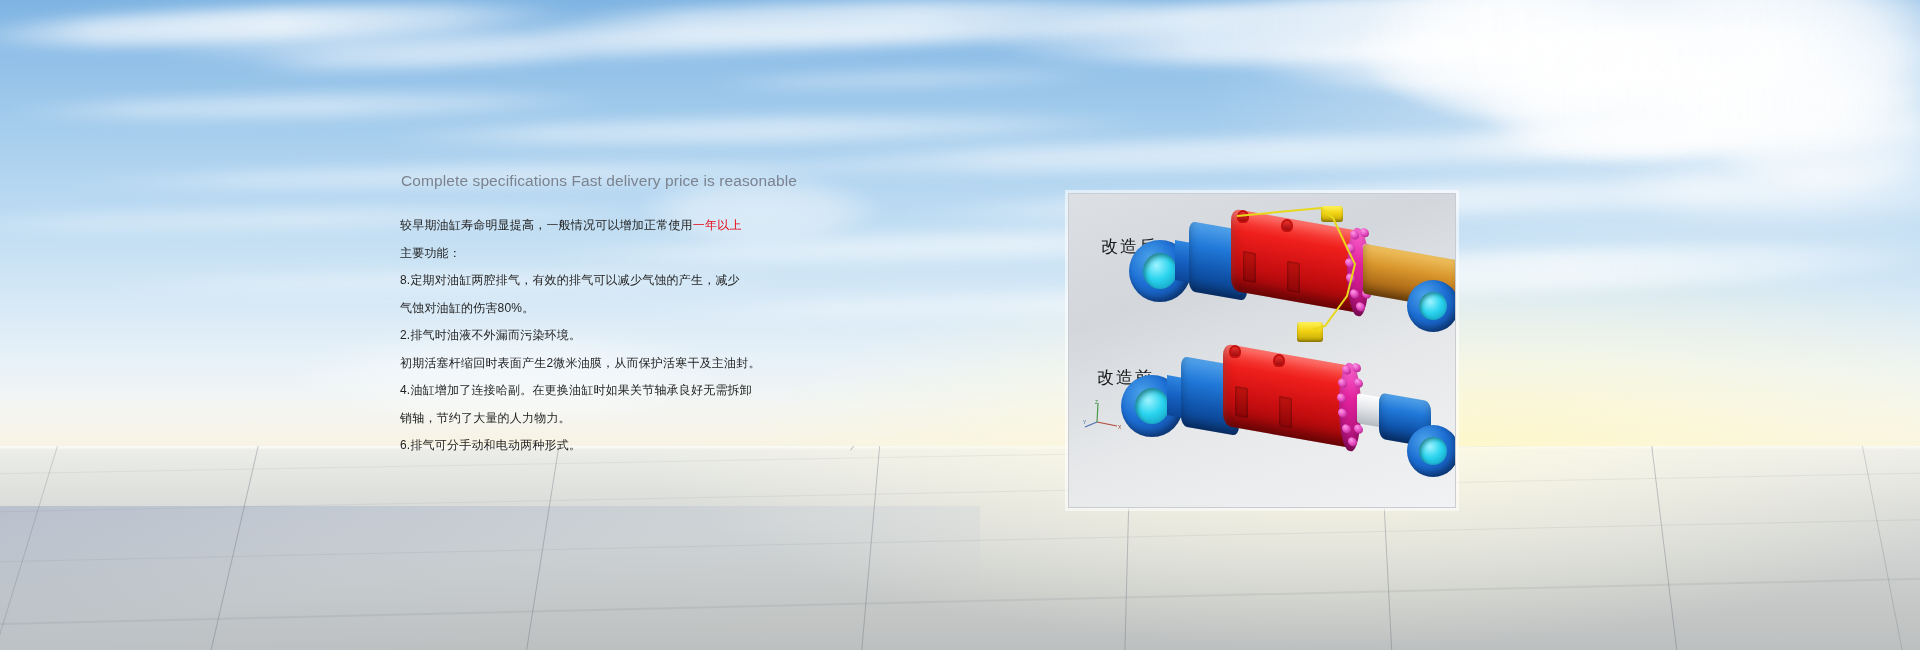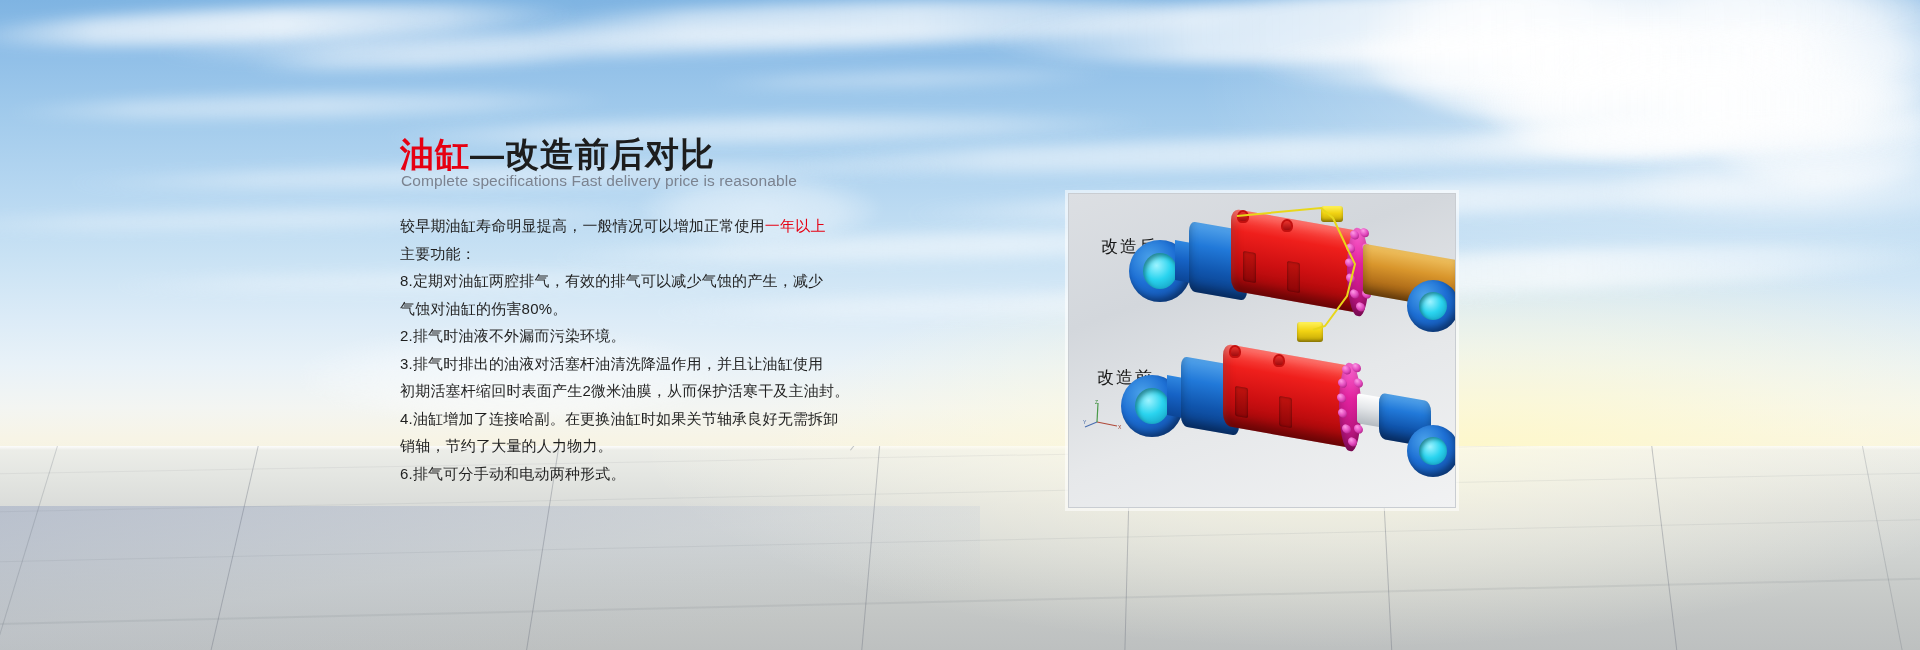--- a/index.html
+++ b/index.html
@@ -148,21 +148,21 @@
   }
   .title .hl { color:#e60012; }
 
   .subtitle {
     position:absolute; left:401px; top:172px;
     font-size:15.5px; color:#7b8390; letter-spacing:.1px; white-space:nowrap;
   }
 
   .body { position:absolute; left:400px; top:212px; width:520px; }
   .body p {
-    font-size:15px; line-height:27.5px; color:#1f1f1f;
+    font-size:12px; line-height:27.5px; color:#1f1f1f;
     white-space:nowrap; letter-spacing:.2px;
   }
   .body p .hl { color:#e60012; }
 
   
   .panel {
     position:absolute; left:1068px; top:193px; width:388px; height:315px;
     background:linear-gradient(160deg,#dcdfe3 0%,#d3d7dc 30%,#e6e8ea 62%,#f1f2f3 100%);
     border:1px solid #c9cdd2;
     box-shadow:0 0 0 3px rgba(255,255,255,.55);
@@ -303,31 +303,29 @@
     <div class="gl gv gv4"></div>
     <div class="gl gv gv5"></div>
     <div class="gl gv gv6"></div>
     <div class="gl gv gv8"></div>
     <div class="scratch s1"></div>
     <div class="scratch s2"></div>
   </div>
 
   <div class="content">
 
-    <div class="title"><span class="hl">油缸</span><span>—改造前后对比</span></div>
 
     <div class="subtitle">Complete specifications Fast delivery price is reasonable</div>
 
     <div class="body">
       <p><span>较早期油缸寿命明显提高，一般情况可以增加正常使用</span><span class="hl">一年以上</span></p>
       <p>主要功能：</p>
       <p>8.定期对油缸两腔排气，有效的排气可以减少气蚀的产生，减少</p>
       <p>气蚀对油缸的伤害80%。</p>
       <p>2.排气时油液不外漏而污染环境。</p>
-      <p>3.排气时排出的油液对活塞杆油清洗降温作用，并且让油缸使用</p>
       <p>初期活塞杆缩回时表面产生2微米油膜，从而保护活寒干及主油封。</p>
       <p>4.油缸增加了连接哈副。在更换油缸时如果关节轴承良好无需拆卸</p>
       <p>销轴，节约了大量的人力物力。</p>
       <p>6.排气可分手动和电动两种形式。</p>
     </div>
 
     <div class="panel">
 
       <div class="panel-label lbl-after">改造后</div>
       <div class="panel-label lbl-before">改造前</div>

